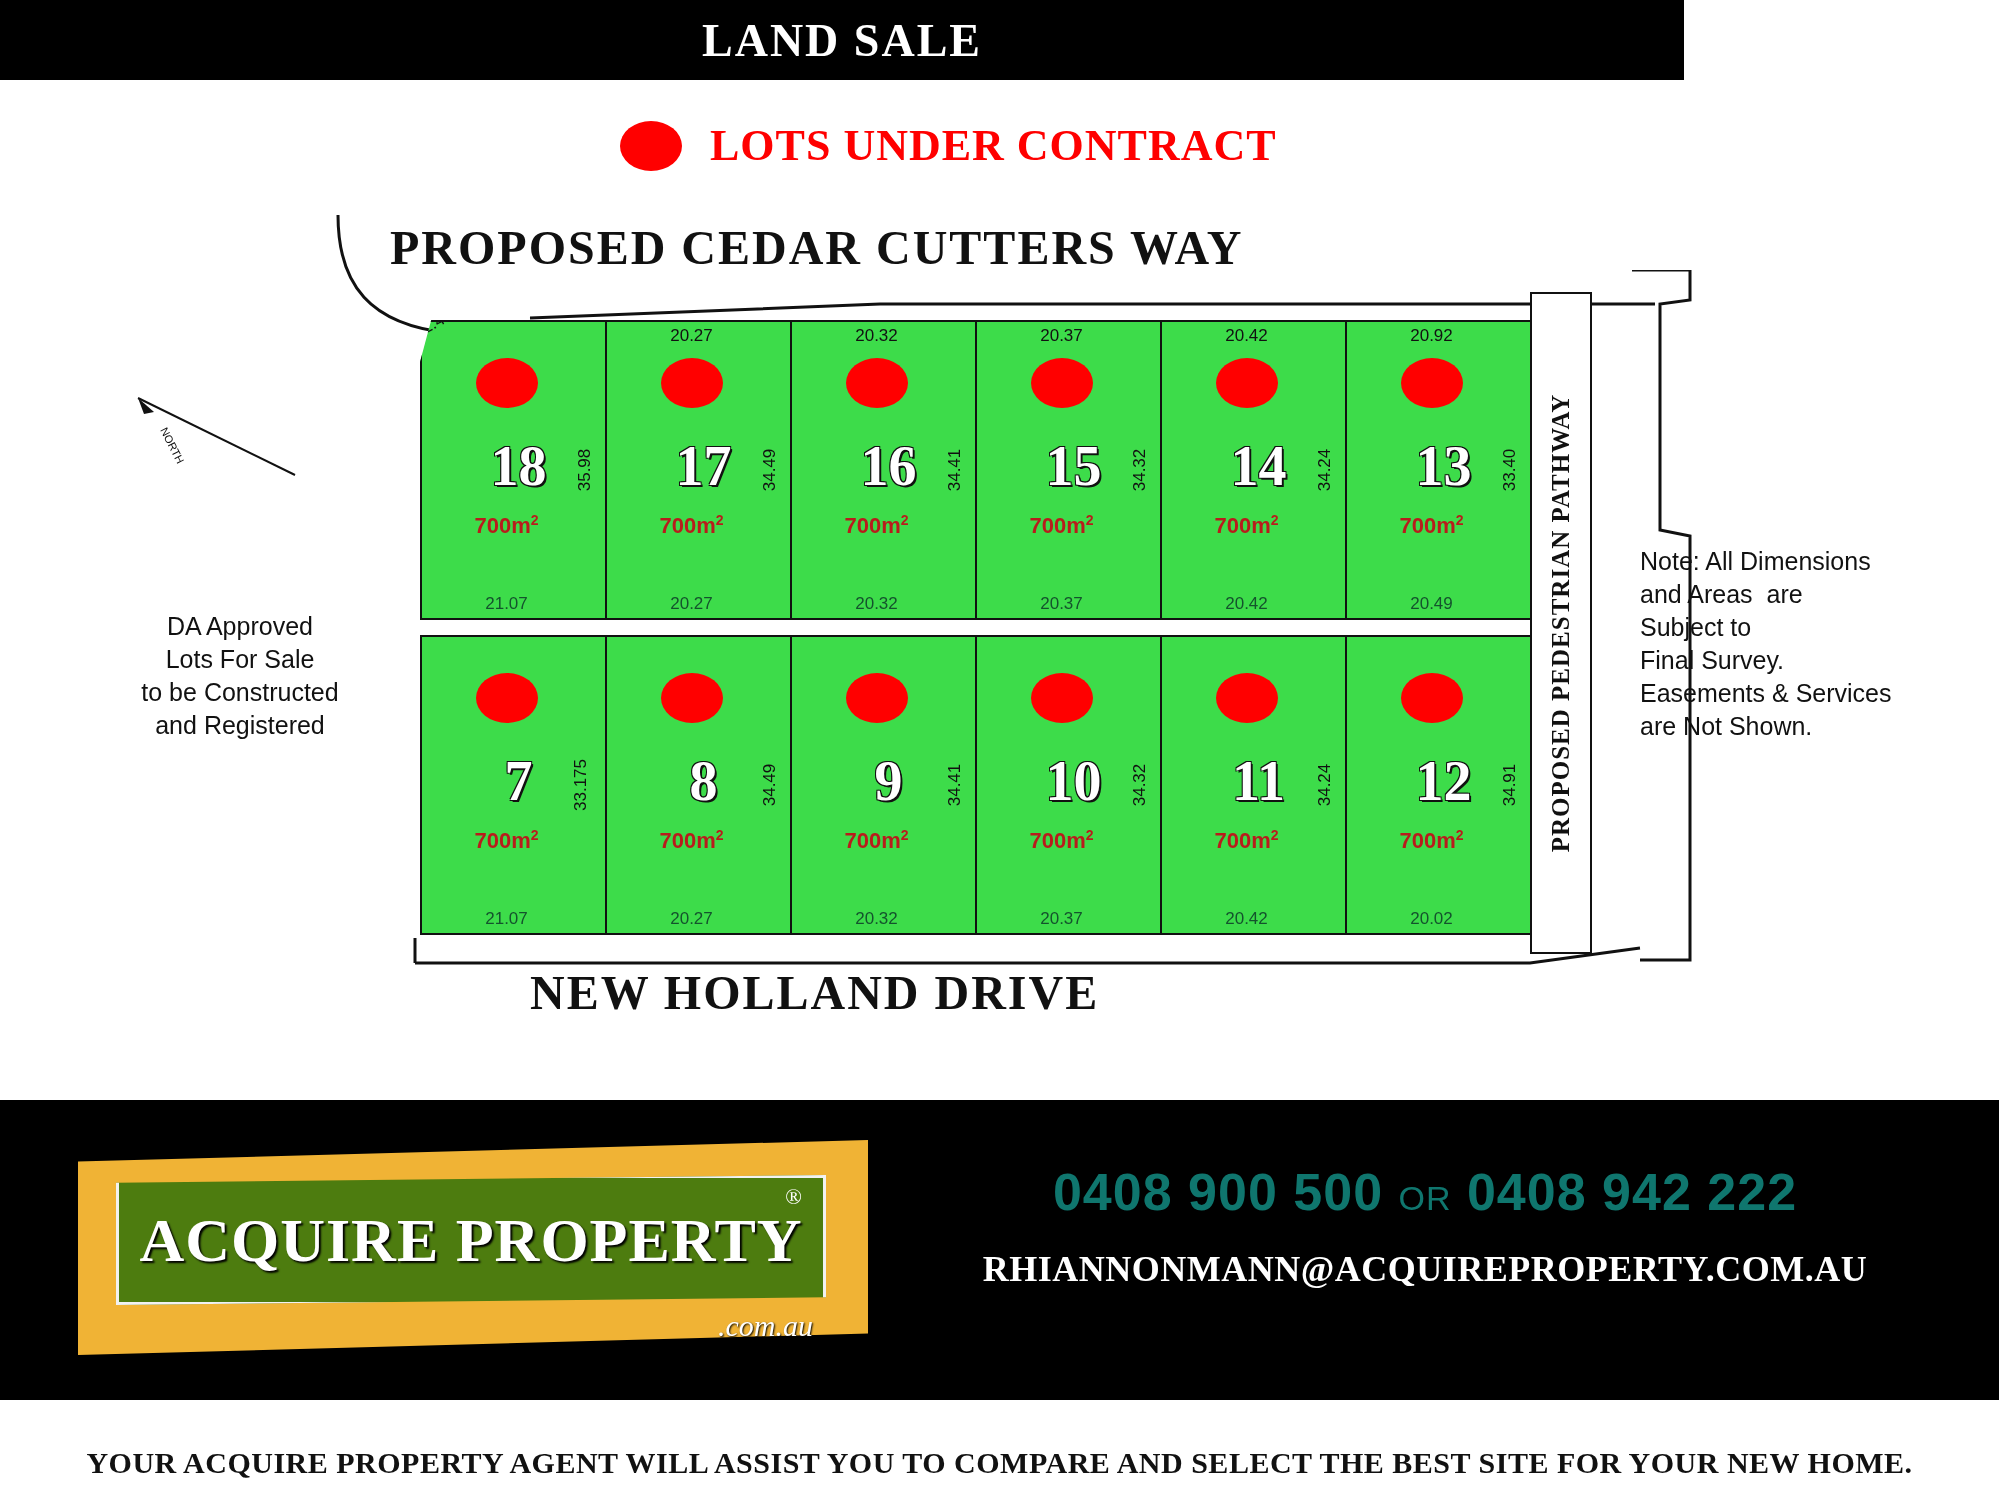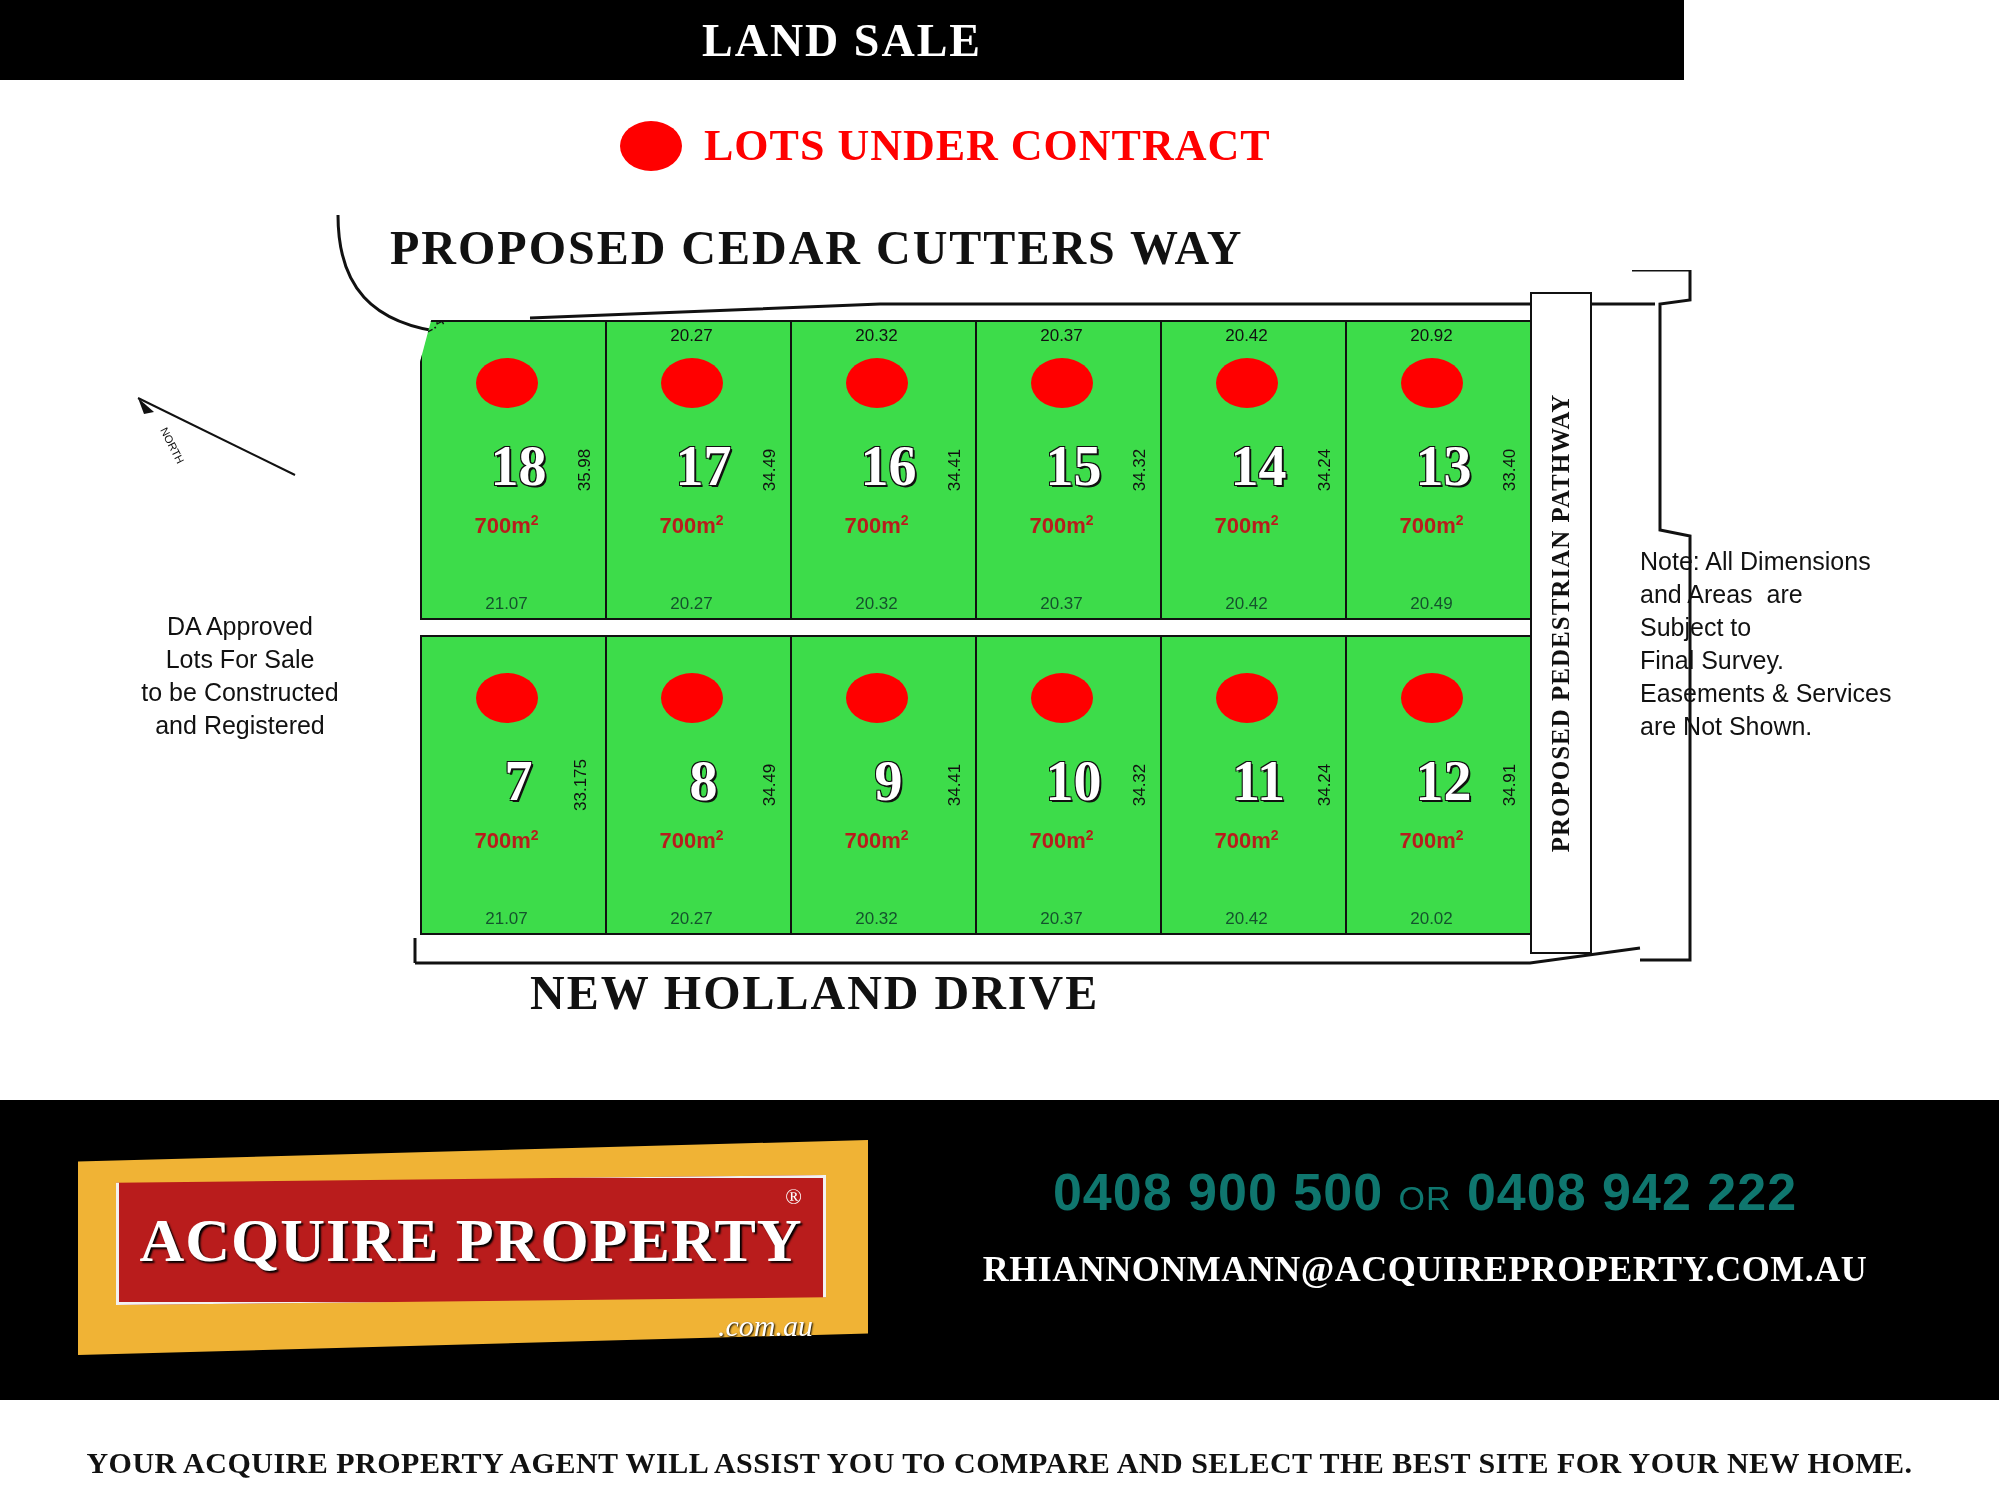--- a/index.html
+++ b/index.html
@@ -19,21 +19,21 @@
     display:flex; align-items:center; justify-content:center;
   }
   .topbar .title{
     font-family:"Liberation Serif", serif;
     font-size:46px; font-weight:bold; letter-spacing:2px;
   }
 
   
   .legend{
     position:absolute; left:620px; top:120px;
-    display:flex; align-items:center; gap:22px;
+    display:flex; align-items:center; gap:28px;
   }
   .legend .dot{
     width:62px; height:50px; border-radius:50%;
     background:#ff0000;
   }
   .legend .legend-text{
     color:#ff0000;
     font-family:"Liberation Serif", serif;
     font-weight:bold;
     font-size:44px; letter-spacing:1px;
@@ -150,21 +150,21 @@
   .logo-wrap{
     position:absolute; left:78px; top:40px; width:790px; height:215px;
   }
   .logo-gold{
     position:absolute; left:0; top:0; width:790px; height:215px;
     background:#f0b335;
     clip-path: polygon(0% 10%, 100% 0%, 100% 90%, 0% 100%);
   }
   .logo-green{
     position:absolute; left:38px; top:35px; width:710px; height:130px;
-    background:#b91c1c;
+    background:#4d7c0f;
     border:3px solid #f2f2f2;
     clip-path: polygon(0% 6%, 100% 0%, 100% 94%, 0% 100%);
     display:flex; align-items:center; justify-content:center;
   }
   .logo-text{
     font-family:"Liberation Serif", serif;
     font-weight:bold; font-size:62px; color:#ffffff; letter-spacing:1px;
     text-shadow:2px 2px 2px #000;
   }
   .logo-reg{

